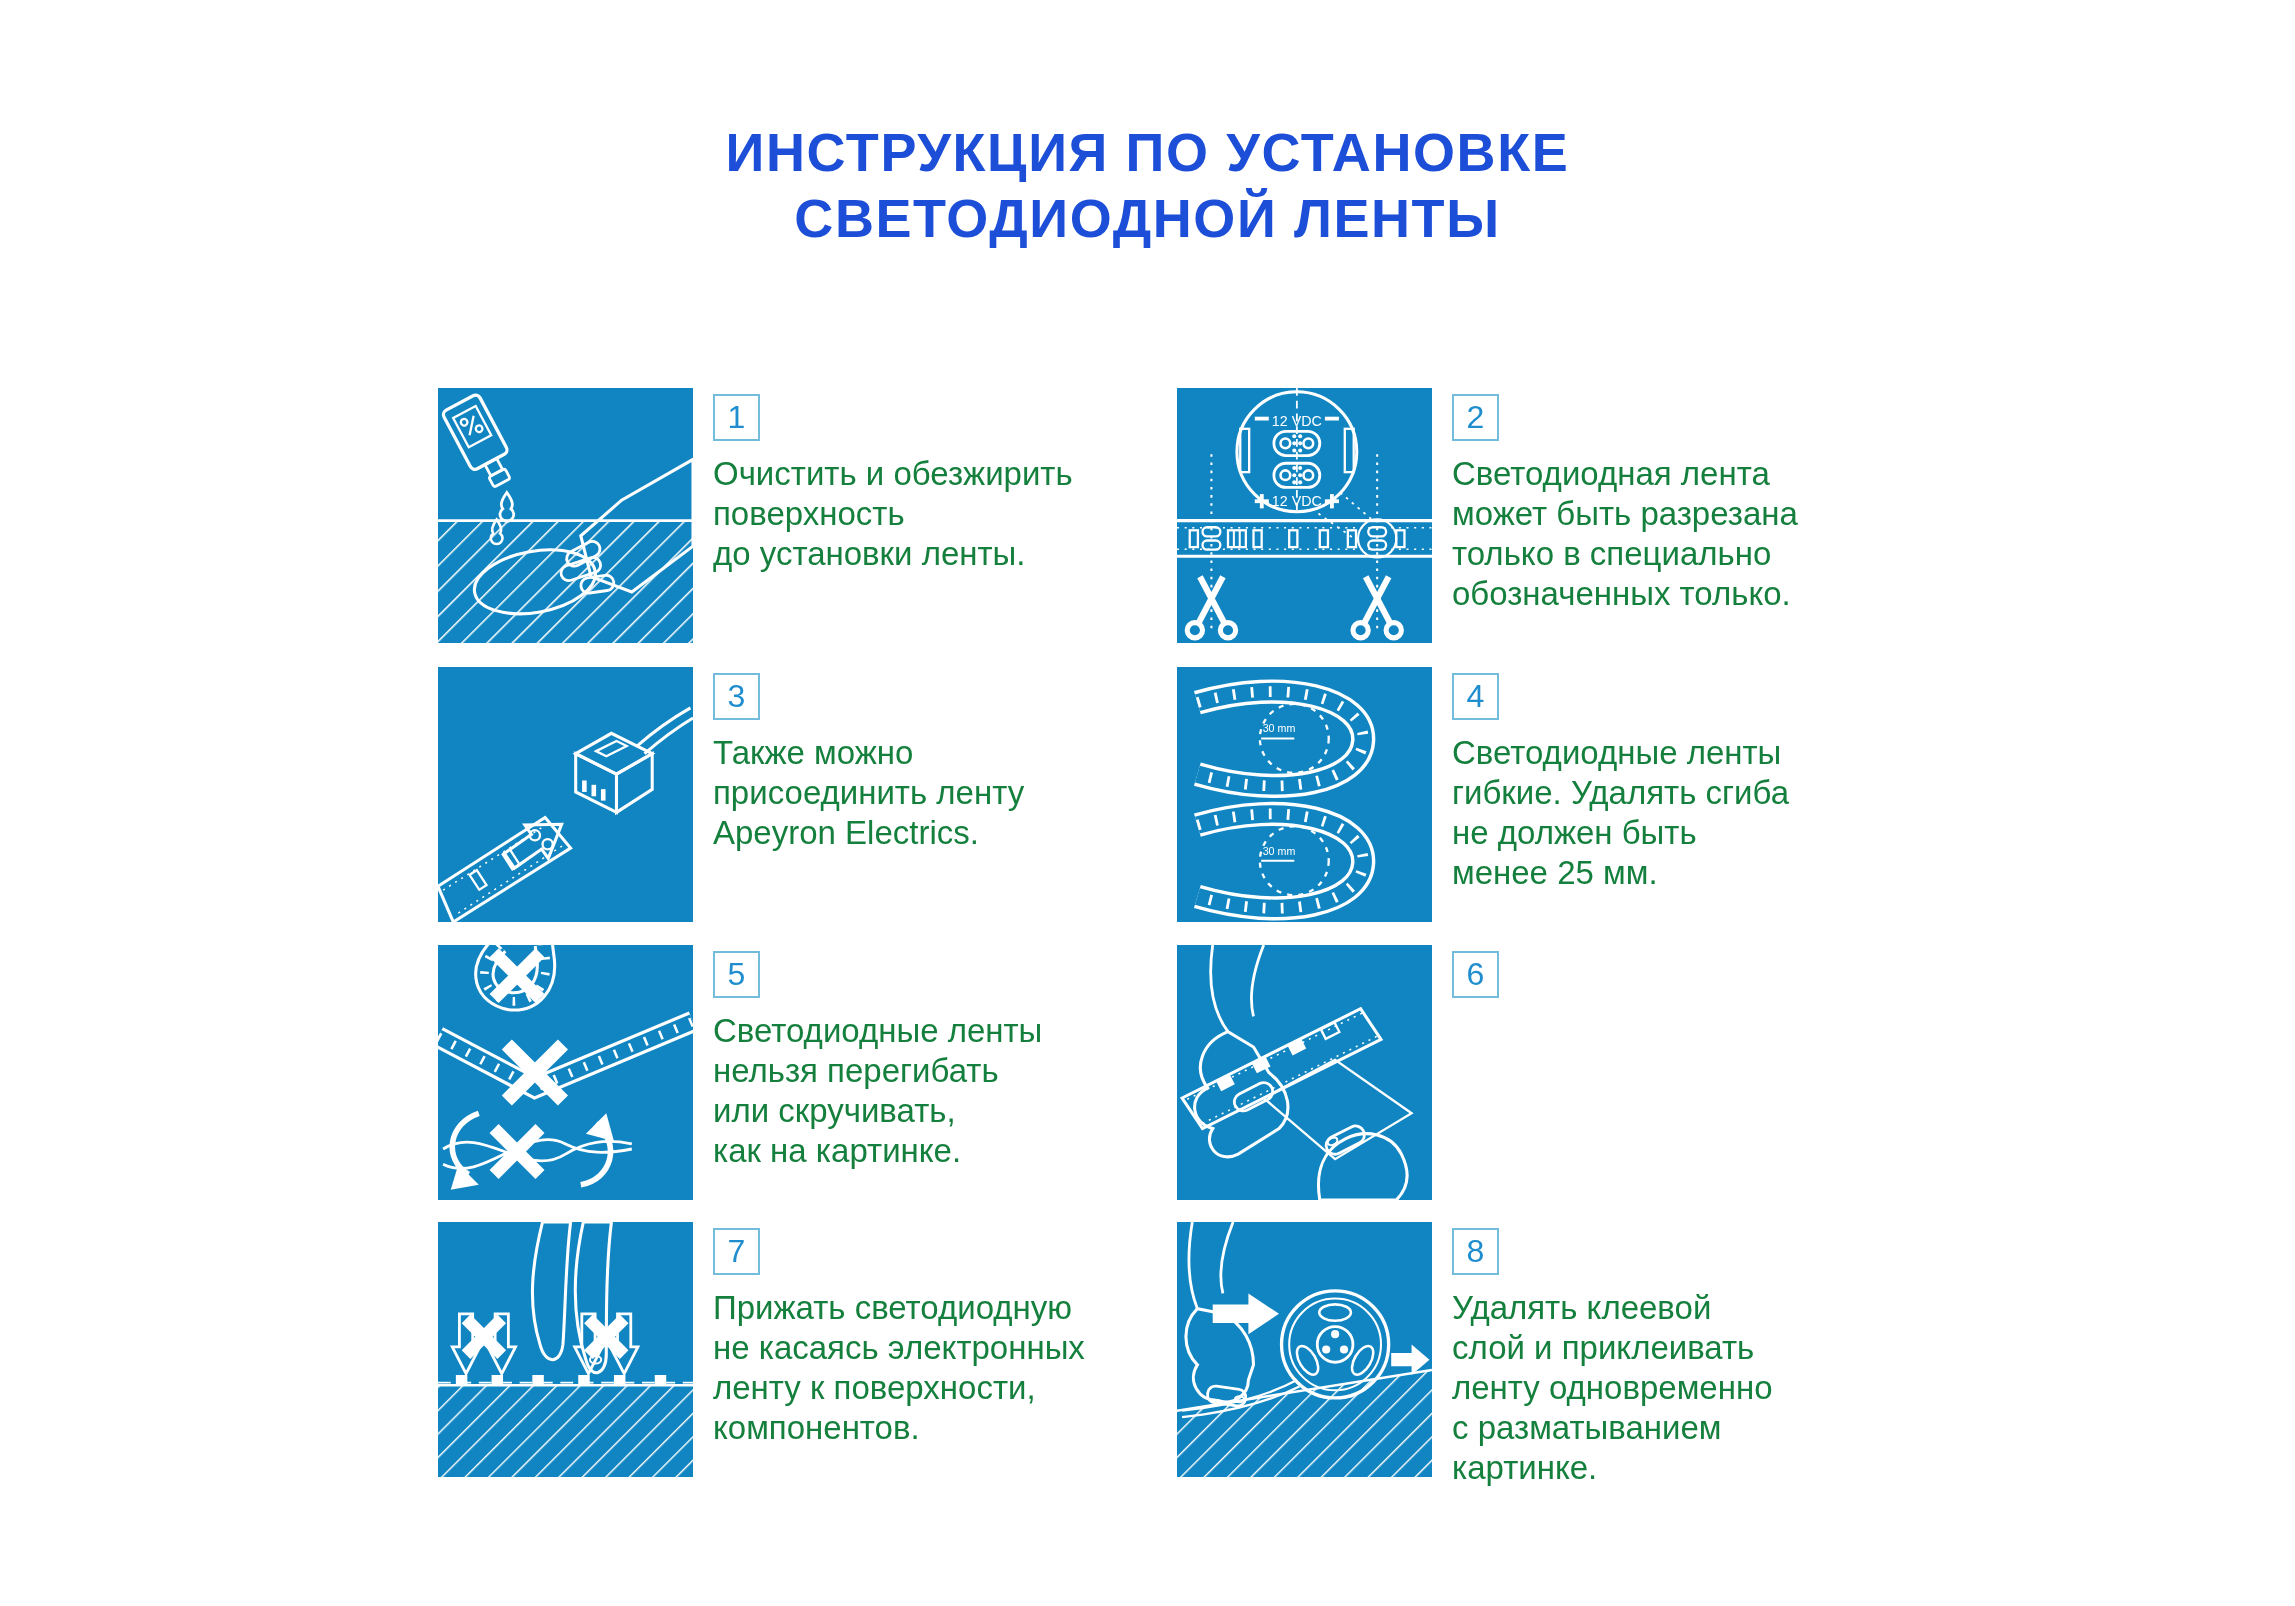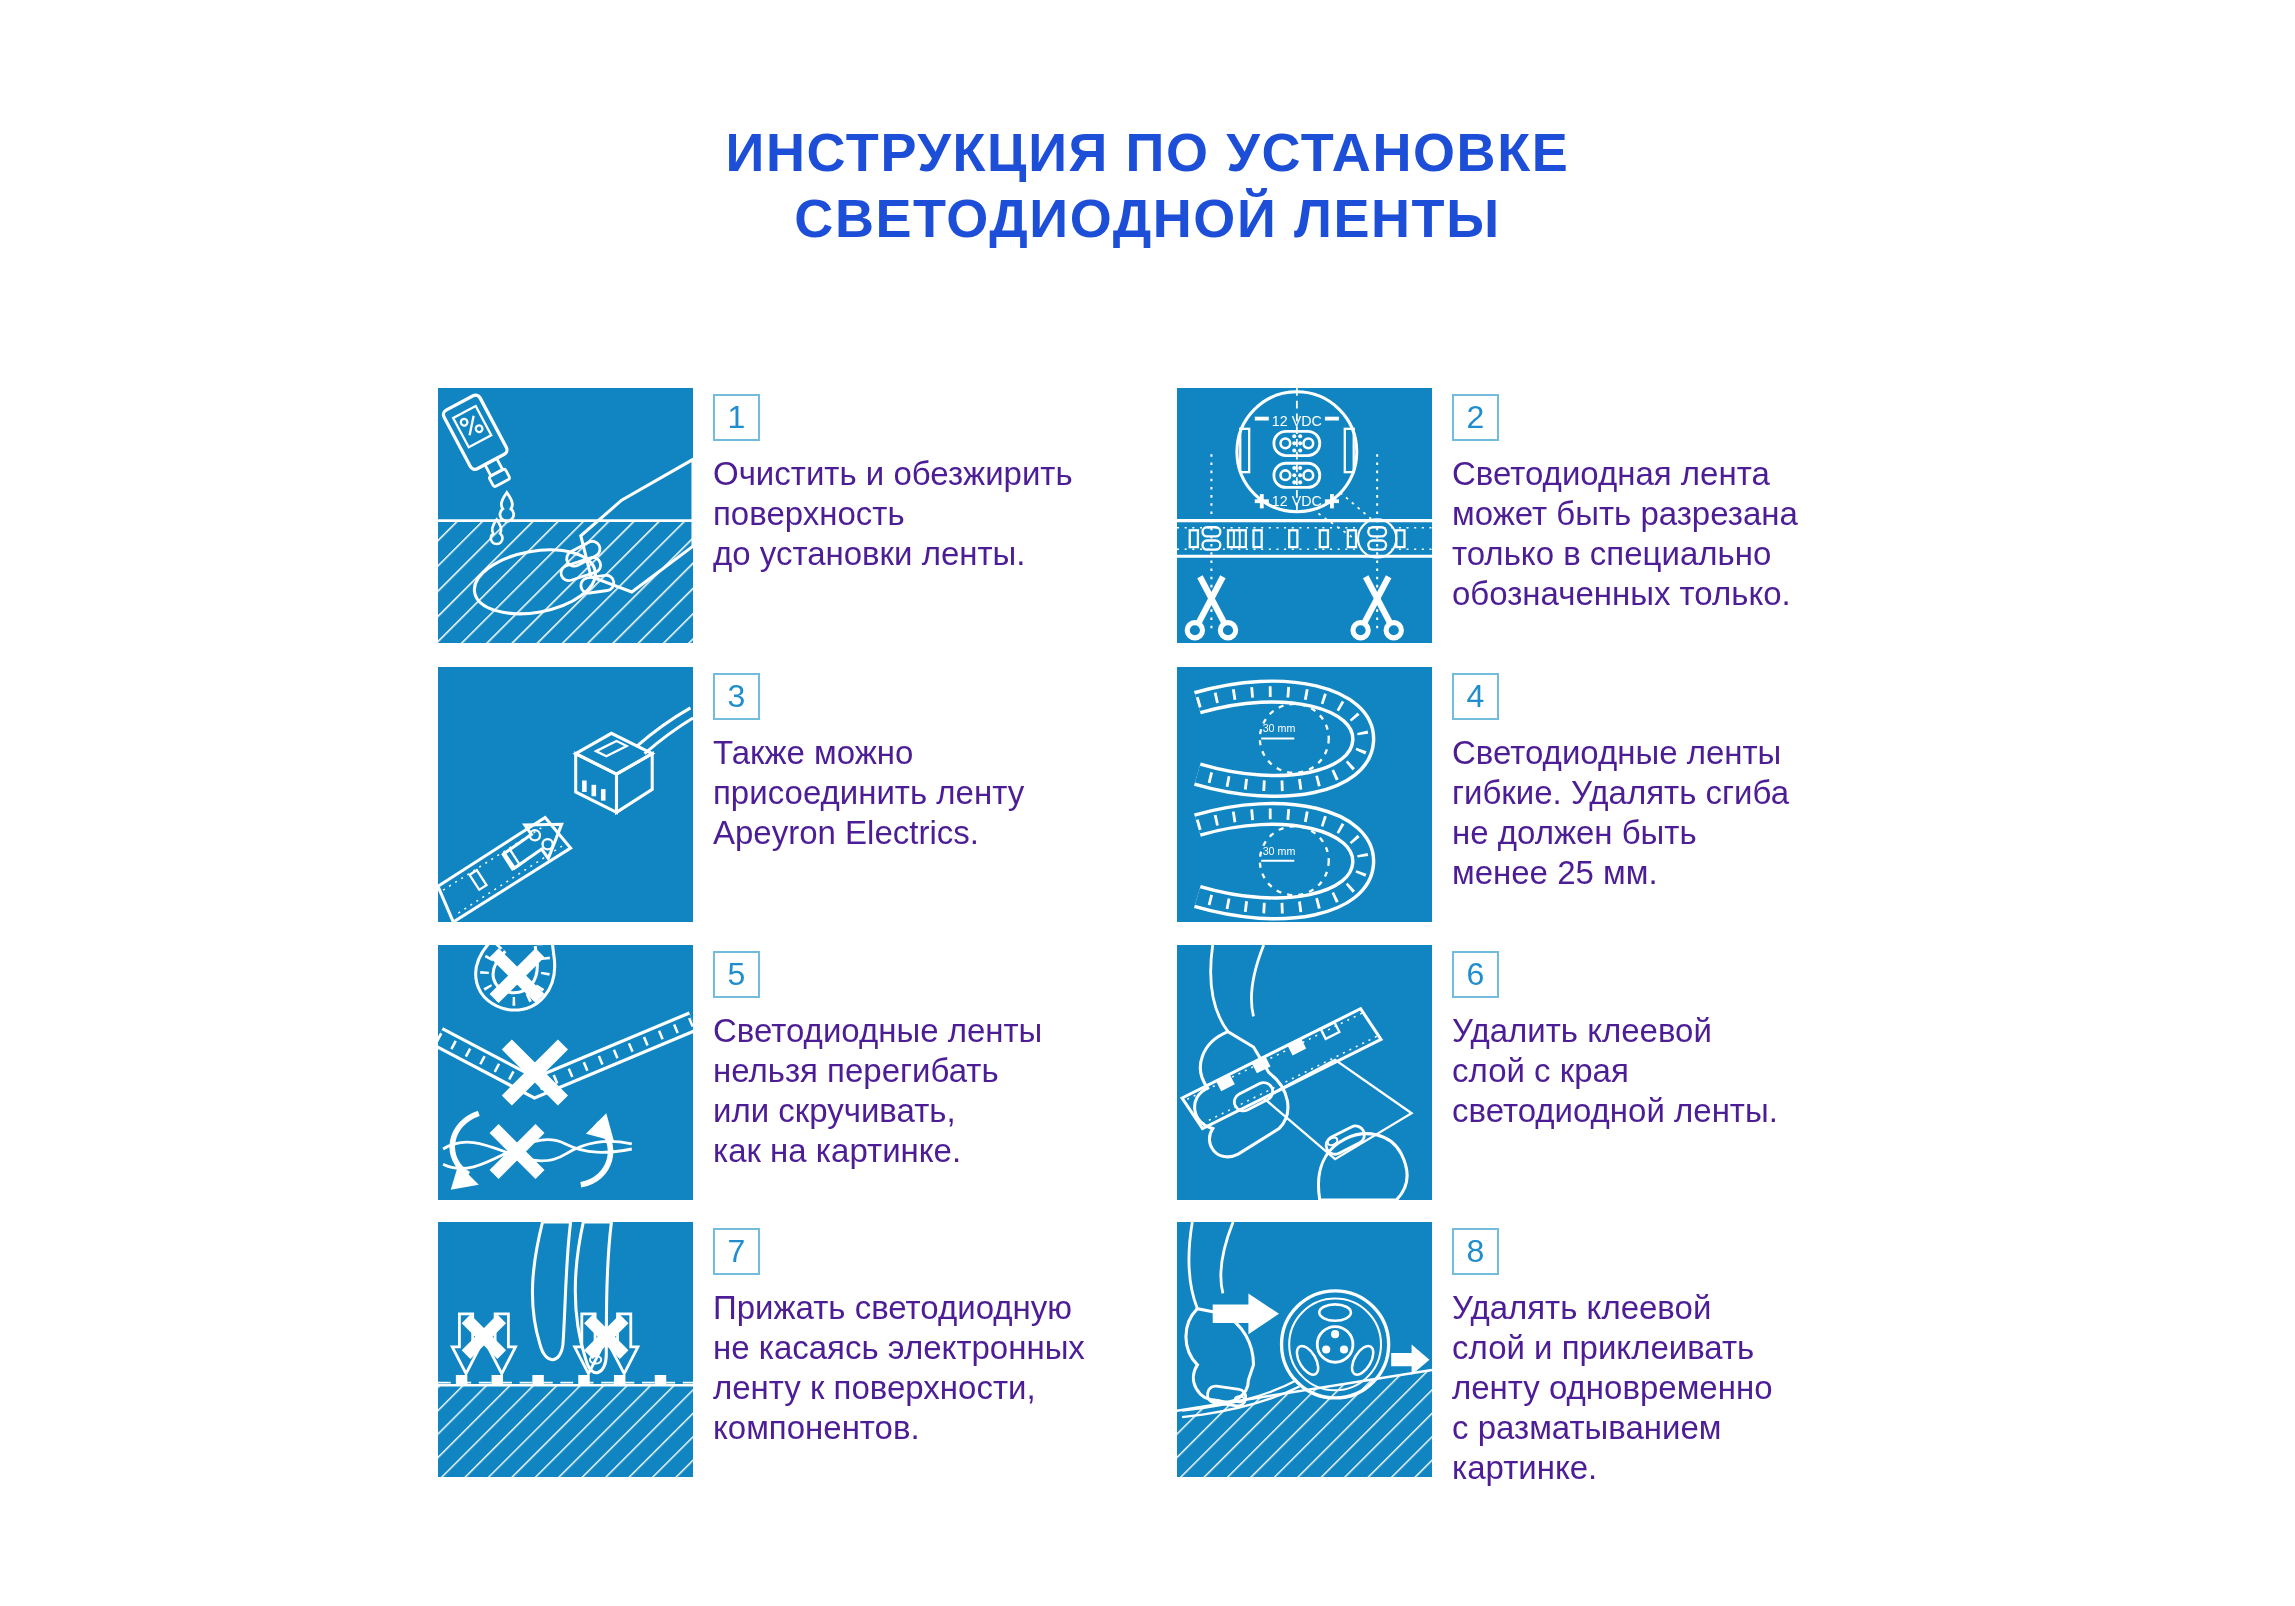--- a/index.html
+++ b/index.html
@@ -5,21 +5,21 @@
   html,body{margin:0;padding:0;background:#ffffff;}
   .page{position:relative;width:2295px;height:1606px;background:#ffffff;overflow:hidden;
         font-family:"Liberation Sans",sans-serif;}
   .title{position:absolute;top:119px;left:0;width:100%;text-align:center;
          font-weight:bold;font-size:54px;line-height:66px;letter-spacing:1.6px;color:#1d4ed8;}
   .step{position:absolute;width:530px;height:257px;}
   .art{position:absolute;left:0;top:0;width:255px;height:255px;background:#1085c2;display:block;}
   .badge{position:absolute;left:275px;top:6.4px;width:47px;height:47px;border:2.4px solid #74bcdb;
          box-sizing:border-box;background:#ffffff;display:flex;align-items:center;justify-content:center;
          font-size:32px;font-weight:500;color:#1f8dce;}
-  .text{position:absolute;left:275px;top:66px;font-size:33px;line-height:40px;color:#4c1d95;}
+  .text{position:absolute;left:275px;top:66px;font-size:33px;line-height:40px;color:#15803d;}
   .text .line{white-space:nowrap;}
   svg text{font-family:"Liberation Sans",sans-serif;fill:#ffffff;}
   .st{stroke:#ffffff;fill:none;}
 </style>
 </head>
 <body>
 
 <div class="page">
 
   <div class="title">
@@ -294,25 +294,20 @@
       </g>
       <g>
         <path d="M 56 100 C 54 88 58 80 66 76 C 74 72 84 74 88 82 C 92 90 90 96 86 100 Z" fill="#1085c2" class="st" stroke-width="1.2"></path>
         <rect x="58" y="73" width="16" height="7" rx="3.5" fill="#1085c2" class="st" stroke-width="1.1" transform="rotate(-27 66 76.5)"></rect>
         <ellipse cx="61" cy="77" rx="2" ry="1.3" class="st" stroke-width="0.8" transform="rotate(-27 61 77)"></ellipse>
       </g>
     </svg>
     <div class="badge">
       <span>6</span>
     </div>
-    <div class="text">
-        <div class="line">Удалить клеевой</div>
-        <div class="line">слой с края</div>
-        <div class="line">светодиодной ленты.</div>
-      </div>
   </div>
 
   <div class="step" style="left:438px;top:1222px">
     <svg class="art" viewBox="0 0 100 100">
       <defs>
           <pattern id="h7" width="6.5" height="6.5" patternUnits="userSpaceOnUse" patternTransform="rotate(45)">
         <line x1="0" y1="0" x2="0" y2="6.5" stroke="#fff" stroke-width="1.1"></line>
           </pattern>
         </defs>
       <g>

